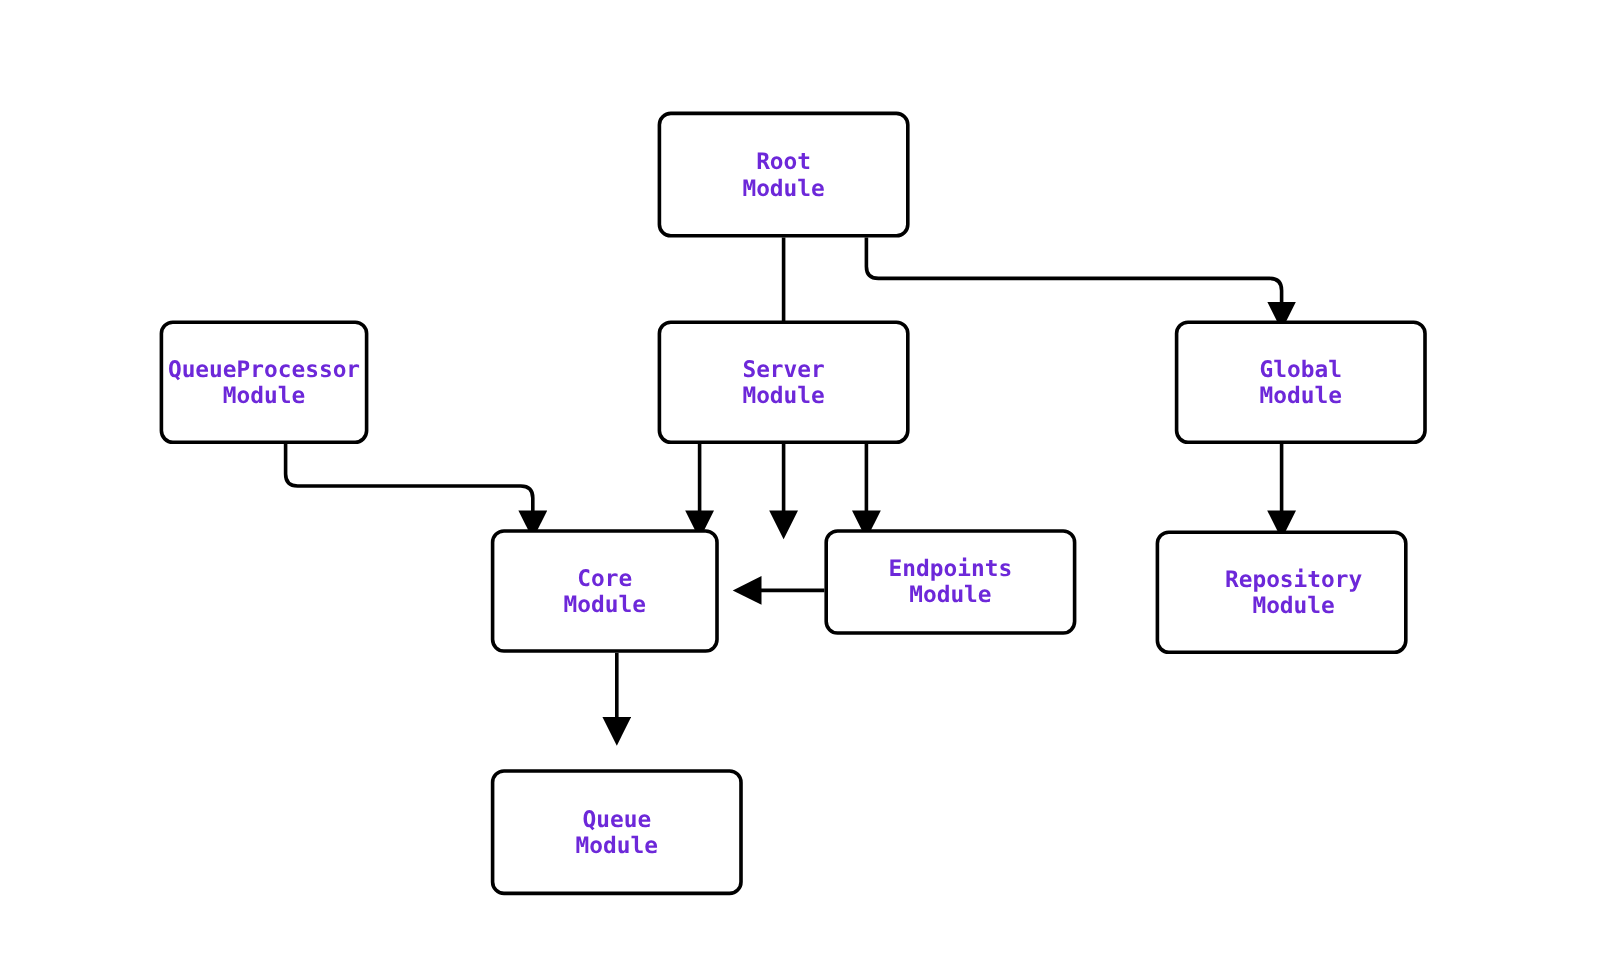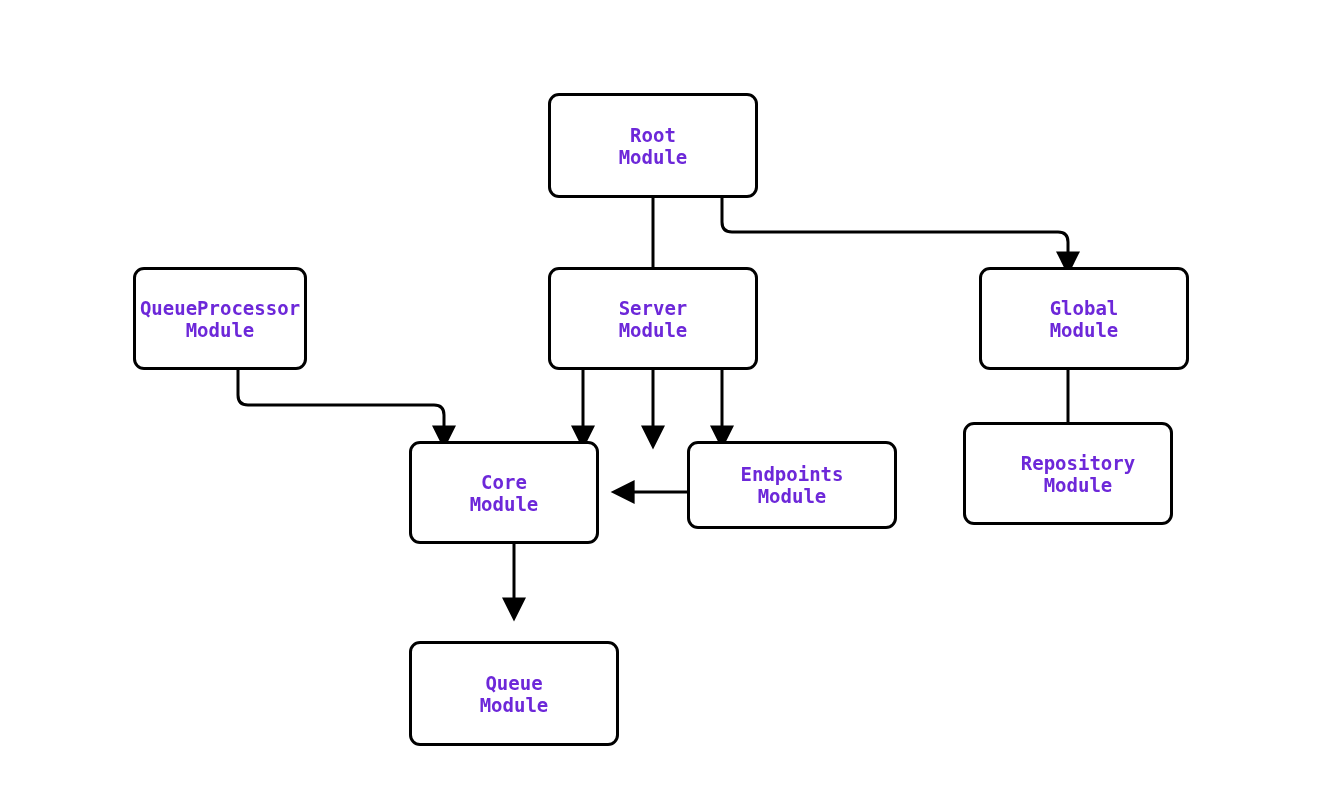--- a/index.html
+++ b/index.html
@@ -95,21 +95,21 @@
   <div class="node-box" style="left: 409px; top: 441px; width: 190px; height: 103px;">
     <span class="node-label">Core
 Module</span>
   </div>
 
   <div class="node-box" style="left: 687px; top: 441px; width: 210px; height: 88px;">
     <span class="node-label">Endpoints
 Module</span>
   </div>
 
-  <div class="node-box" style="left: 963px; top: 422px; width: 210px; height: 103px; padding-left: 20px;">
+  <div class="node-box" style="left: 963px; top: 442px; width: 210px; height: 103px; padding-left: 20px;">
     <span class="node-label">Repository
 Module</span>
   </div>
 
   <div class="node-box" style="left: 409px; top: 613px; width: 210px; height: 105px; margin-top: 28px;">
     <span class="node-label">Queue
 Module</span>
   </div>
 
 </div>

